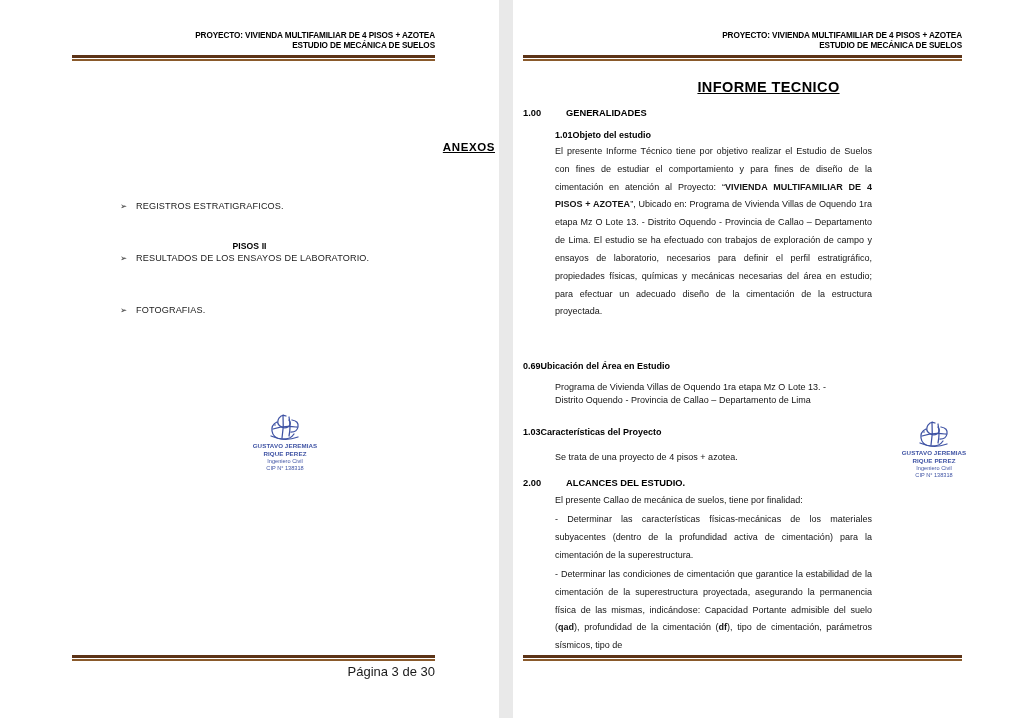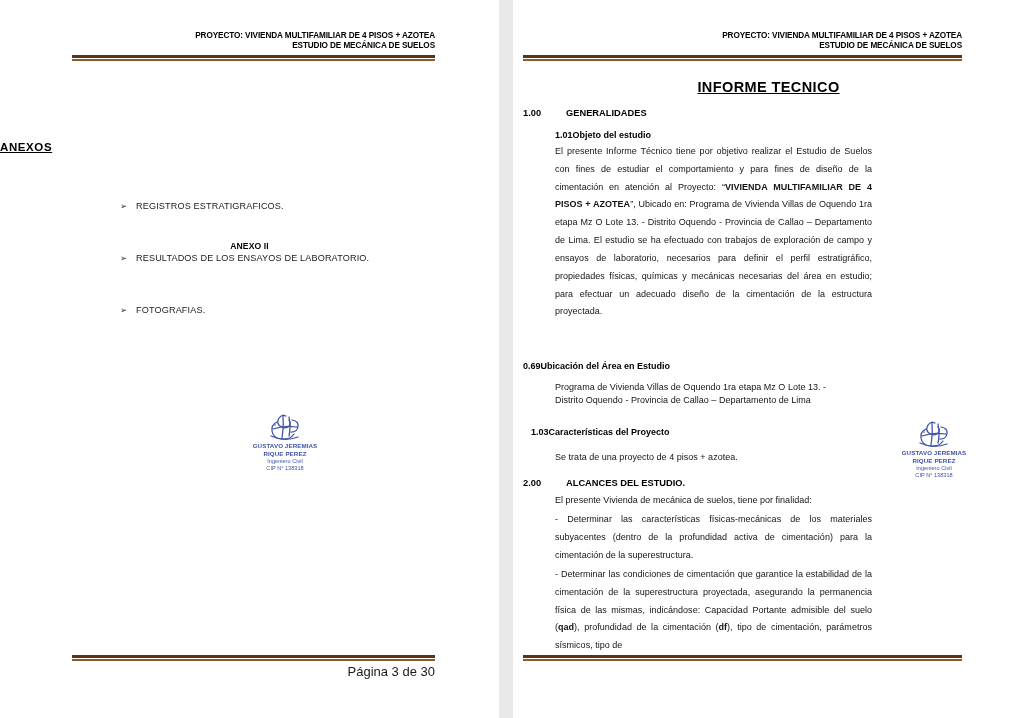--- a/index.html
+++ b/index.html
@@ -57,21 +57,21 @@
   .rule .bar-thin {
     height: 2px;
     background: #8a5a2b;
     width: 100%;
   }
 
   
   .anexos-title {
     position: absolute;
     left: 0; right: 4px;
-    text-align: left;
+    text-align: right;
     font-weight: bold;
     font-size: 11.5px;
     text-decoration: underline;
     letter-spacing: 0.6px;
     color: #000;
   }
   .anexo-label {
     position: absolute;
     left: 0; right: 0;
     text-align: center;
@@ -183,21 +183,21 @@
       <div class="bar-gap"></div>
       <div class="bar-thin"></div>
     </div>
 
     <div class="anexos-title" style="top:141px;">ANEXOS</div>
 
     <div class="anexo-item" style="left:120px; top:201px;">
       <span class="bull">➢</span><span>REGISTROS ESTRATIGRAFICOS.</span>
     </div>
 
-    <div class="anexo-label" style="top:241px;">ANEXO II</div>
+    <div class="anexo-label" style="top:241px;">PISOS II</div>
     <div class="anexo-item" style="left:120px; top:253px;">
       <span class="bull">➢</span><span>RESULTADOS DE LOS  ENSAYOS  DE  LABORATORIO.</span>
     </div>
 
     <div class="anexo-item" style="left:120px; top:305px;">
       <span class="bull">➢</span><span>FOTOGRAFIAS.</span>
     </div>
 
     <div class="stamp" style="left:237px; top:413px;">
       <div class="sig">
@@ -257,30 +257,30 @@
     <div class="subsec" style="left:10px; top:361px;">
       <span class="num" style="width:43px;">0.69</span><span>Ubicación del Área en Estudio</span>
     </div>
 
     <div class="para tight" style="left:42px; width:317px; top:381px;">
       <div>Programa de Vivienda Villas de Oquendo 1ra etapa Mz O Lote 13.  -</div>
       <div>Distrito Oquendo - Provincia de Callao – Departamento de   Lima</div>
     </div>
 
     <div class="subsec" style="left:10px; top:427px;">
-      <span class="num" style="width:43px;margin-left:8px;">1.03</span><span>Características del Proyecto</span>
+      <span class="num" style="width:43px;">1.03</span><span>Características del Proyecto</span>
     </div>
 
     <div class="para tight" style="left:42px; width:317px; top:451px;">Se trata de una proyecto de 4 pisos + azotea.</div>
 
     <div class="sec" style="left:10px; top:478px;">
       <span class="num" style="width:43px;">2.00</span><span>ALCANCES DEL ESTUDIO.</span>
     </div>
 
-    <div class="para" style="left:42px; width:317px; top:492px; line-height:1.9;">El presente Vivienda de mecánica de suelos, tiene por finalidad:</div>
+    <div class="para" style="left:42px; width:317px; top:492px; line-height:1.9;">El presente Callao de mecánica de suelos, tiene por finalidad:</div>
 
     <div class="para" style="left:42px; width:317px; top:511px;">- Determinar las características físicas-mecánicas de los materiales subyacentes (dentro de la profundidad activa de cimentación) para la cimentación de la superestructura.</div>
 
     <div class="para" style="left:42px; width:317px; top:566px;"><span>- Determinar las condiciones de cimentación que garantice la estabilidad de la cimentación de la superestructura proyectada, asegurando la permanencia física de las mismas, indicándose: Capacidad Portante admisible del suelo (</span><b>qad</b><span>), profundidad de la cimentación (</span><b>df</b><span>), tipo de cimentación, parámetros sísmicos, tipo de</span></div>
 
     <div class="stamp" style="left:373px; top:420px;">
       <div class="sig">
         <svg width="52" height="32" viewBox="0 0 52 32" fill="none" stroke="#3f53a4" stroke-width="1.25" stroke-linecap="round">
           <path d="M27 3 q-4 -2 -7 2 q-3 5 1 8 q4 3 8 1 q4 -3 1 -7"></path>
           <path d="M18 9 q-6 3 -5 9 q1 7 9 8 q9 1 13 -5"></path>

